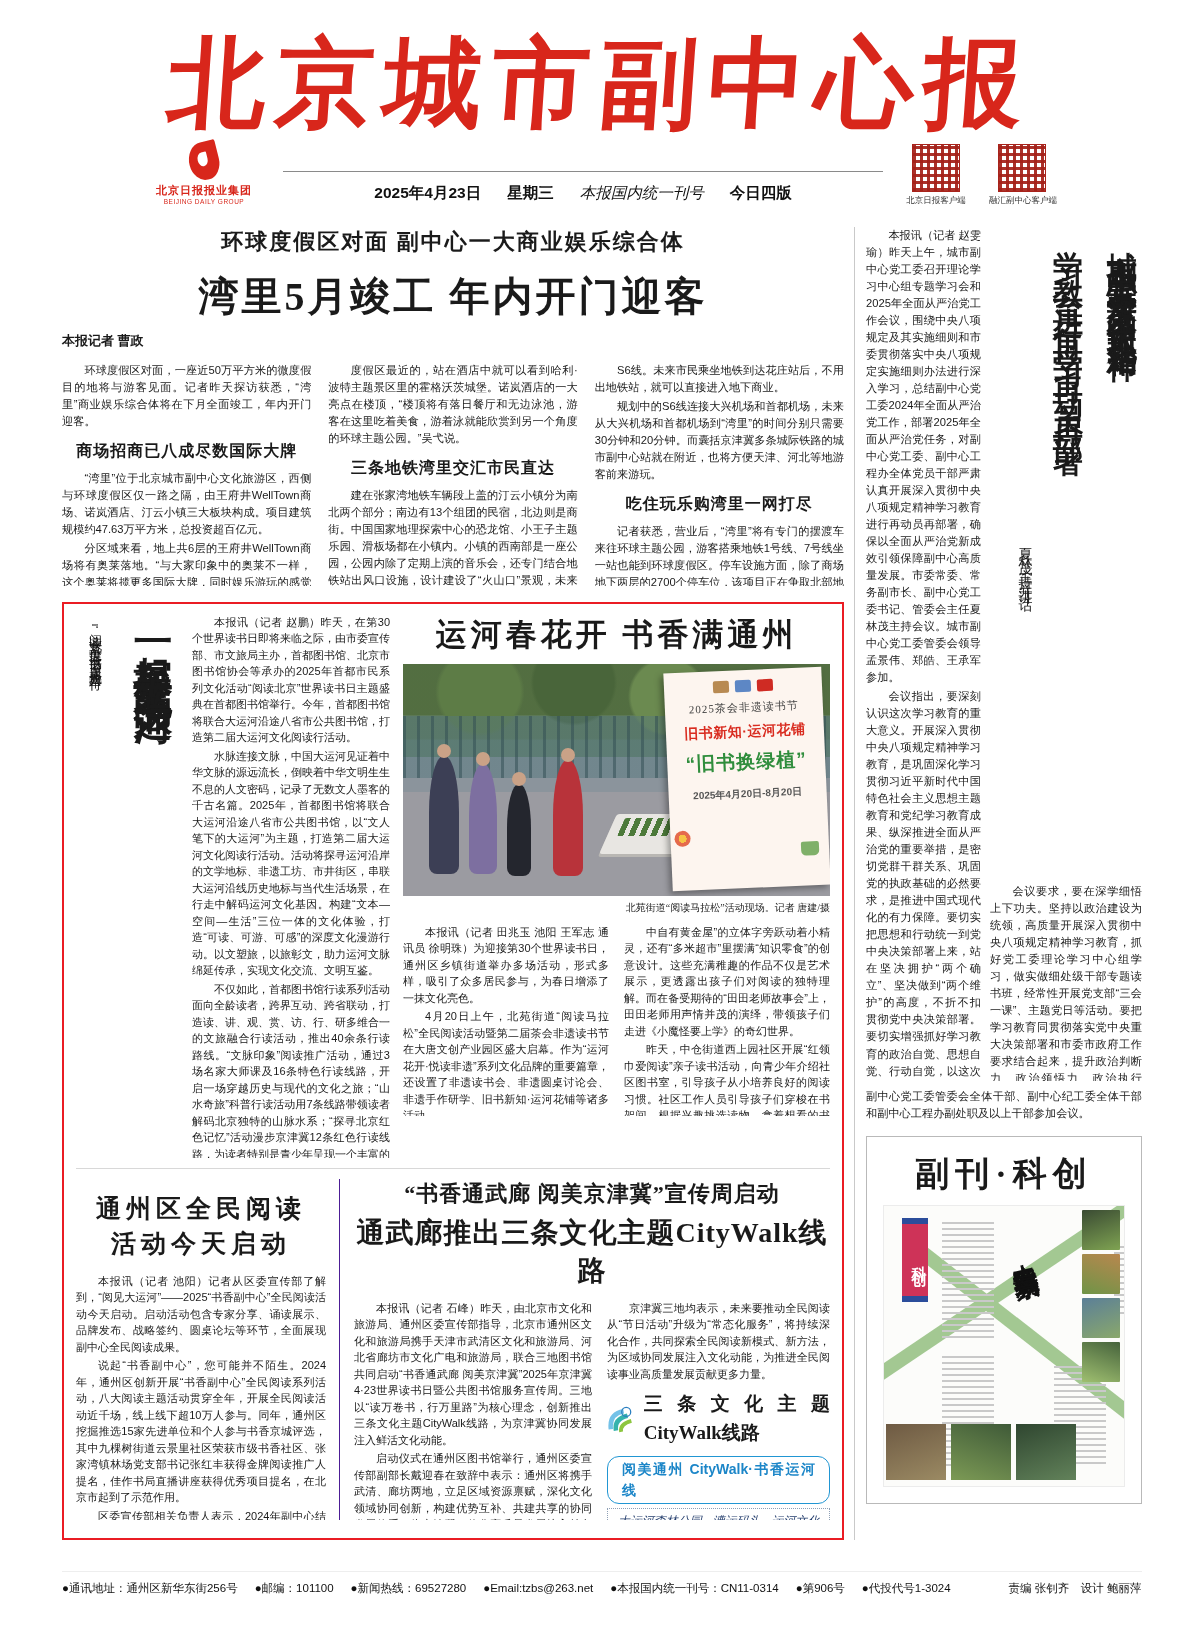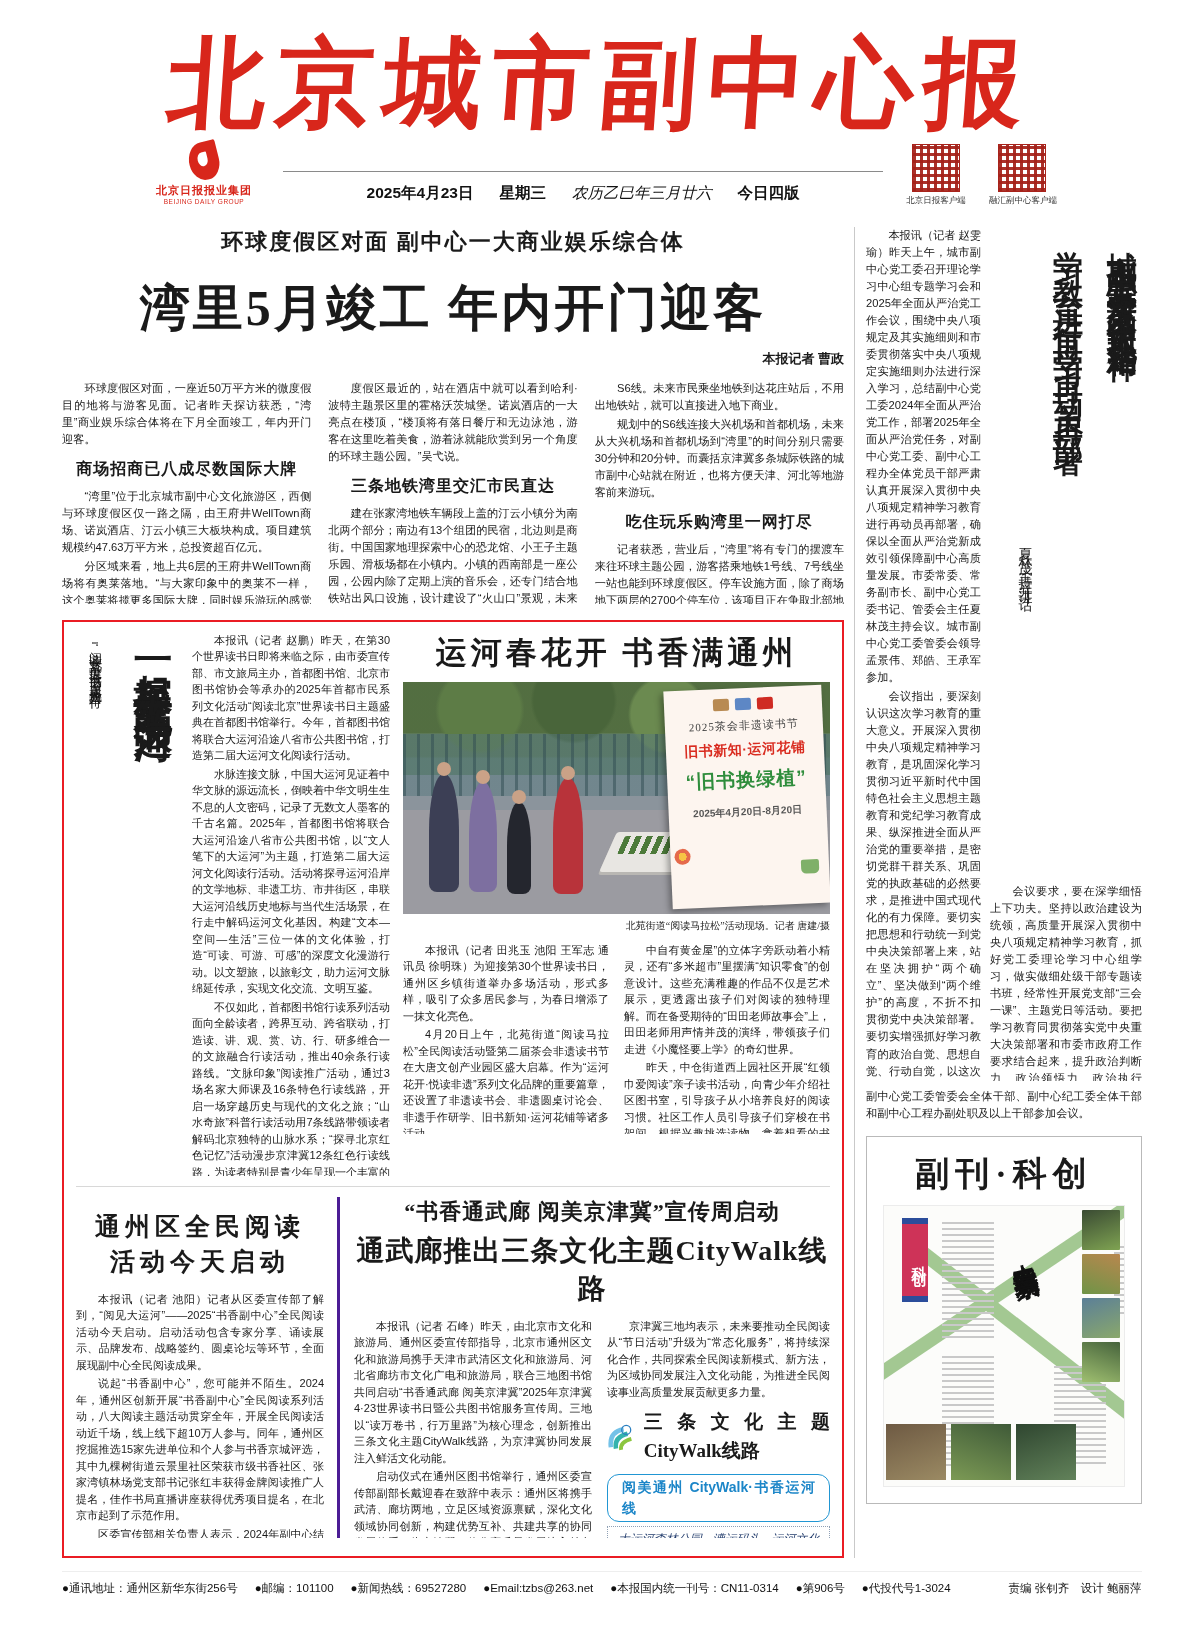--- a/index.html
+++ b/index.html
@@ -34,22 +34,22 @@
     repeating-linear-gradient(0deg, rgba(164,32,24,.92) 0 3px, #fff 3px 7px); }
   .qr-label { font-size:8.5px; color:#333; white-space:nowrap; }
 
   
   .main-row { display:flex; margin:20px 58px 0 62px; }
   .left-col { width:782px; }
   .right-col { flex:1; border-left:1px solid #c9c9c9; margin-left:10px; padding-left:11px; }
 
   
   .ts-kicker { text-align:center; font-family:"Liberation Serif","DejaVu Serif",serif; font-size:22px; font-weight:bold; letter-spacing:2px; }
-  .ts-headline { text-align:center; font-family:"Liberation Serif","DejaVu Serif",serif; font-size:50px; font-weight:bold; letter-spacing:3px; margin:18px 0 8px; }
-  .ts-byline { text-align:right; font-size:13px; font-weight:bold; margin-bottom:12px; }
+  .ts-headline { text-align:center; font-family:"Liberation Serif","DejaVu Serif",serif; font-size:40px; font-weight:bold; letter-spacing:3px; margin:12px 0 8px; }
+  .ts-byline { text-align:left; font-size:13px; font-weight:bold; margin-bottom:12px; }
   .ts-cols { display:flex; gap:17px; height:224px; overflow:hidden; }
   .ts-col { flex:1; font-size:11.2px; line-height:1.52; text-align:justify; overflow:hidden; }
   p.art { text-indent:2em; margin-bottom:2px; }
   .sub-h { text-align:center; font-family:"Liberation Serif","DejaVu Serif",serif; font-weight:bold; font-size:16px; margin:9px 0 7px; letter-spacing:1px; }
 
   
   .red-box { margin-top:16px; border:2.5px solid #ea1c24; height:938px; padding:10px 12px; overflow:hidden; }
   .box-top { display:flex; height:544px; overflow:hidden; }
   .reading-vert { writing-mode:vertical-rl; padding:6px 4px 0 10px; }
   .rv-headline { font-family:"Liberation Serif","DejaVu Serif",serif; font-weight:bold; font-size:39px; letter-spacing:5px; margin-left:22px; }
@@ -82,21 +82,21 @@
   .poster-l3 { font-size:19px; color:#2f8d3c; font-weight:bold; margin-top:8px; letter-spacing:1px; }
   .poster-l4 { font-size:10px; color:#555; margin-top:12px; font-weight:bold; }
   .poster-flower { position:absolute; left:4px; bottom:44px; width:16px; height:16px; border-radius:50%;
     background:radial-gradient(circle,#f6c445 0 35%, #e56a4b 36% 100%); }
   .poster-pot { position:absolute; right:10px; bottom:30px; width:18px; height:14px; background:#7fb069; border-radius:2px 2px 5px 5px; }
   .photo-caption { text-align:right; font-size:10px; margin-top:5px; font-family:"Liberation Serif","DejaVu Serif",serif; color:#222; }
   .ps-cols { display:flex; gap:15px; margin-top:9px; height:192px; overflow:hidden; }
   .ps-col { flex:1; font-size:11px; line-height:1.5; text-align:justify; overflow:hidden; }
 
   .box-bottom { display:flex; border-top:1px solid #d8d8d8; margin-top:10px; padding-top:10px; height:352px; overflow:hidden; }
-  .qmyd { width:264px; border-right:3px solid #4c1d95; padding-right:13px; overflow:hidden; }
+  .qmyd { width:264px; border-right:1px solid #4c1d95; padding-right:13px; overflow:hidden; }
   .qmyd-h { text-align:center; font-family:"Liberation Serif","DejaVu Serif",serif; font-weight:bold; font-size:25px; line-height:1.4; letter-spacing:5px; margin:12px 0 12px; }
   .qmyd-text { font-size:11px; line-height:1.5; text-align:justify; }
   .cw { flex:1; padding-left:14px; overflow:hidden; }
   .cw-kicker { text-align:center; font-family:"Liberation Serif","DejaVu Serif",serif; font-weight:bold; font-size:22px; letter-spacing:1px; }
   .cw-headline { text-align:center; font-family:"Liberation Serif","DejaVu Serif",serif; font-weight:bold; font-size:28px; letter-spacing:1px; margin:5px 0 10px; }
   .cw-row { display:flex; gap:15px; }
   .cw-col1 { width:238px; font-size:11px; line-height:1.5; text-align:justify; height:258px; overflow:hidden; }
   .cw-col2 { flex:1; font-size:11px; line-height:1.5; text-align:justify; overflow:hidden; }
   .routes-title { display:flex; align-items:center; justify-content:center; gap:6px; margin-top:8px;
     font-family:"Liberation Serif","DejaVu Serif",serif; font-weight:bold; font-size:19px; }
@@ -158,21 +158,21 @@
       <div class="logo-block">
         <div class="logo-mark"></div>
         <div class="logo-cn">北京日报报业集团</div>
         <div class="logo-en">BEIJING DAILY GROUP</div>
       </div>
       <div class="date-block">
         <div class="date-rule"></div>
         <div class="date-text">
           <span class="date-main">2025年4月23日</span>
           <span class="date-week">星期三</span>
-          <span class="date-lunar">农历乙巳年三月廿六</span>
+          <span class="date-lunar">本报国内统一刊号</span>
           <span class="date-edition">今日四版</span>
         </div>
       </div>
       <div class="qr-block">
         <div class="qr"></div>
         <div class="qr-label">北京日报客户端</div>
       </div>
       <div class="qr-block">
         <div class="qr"></div>
         <div class="qr-label">融汇副中心客户端</div>

